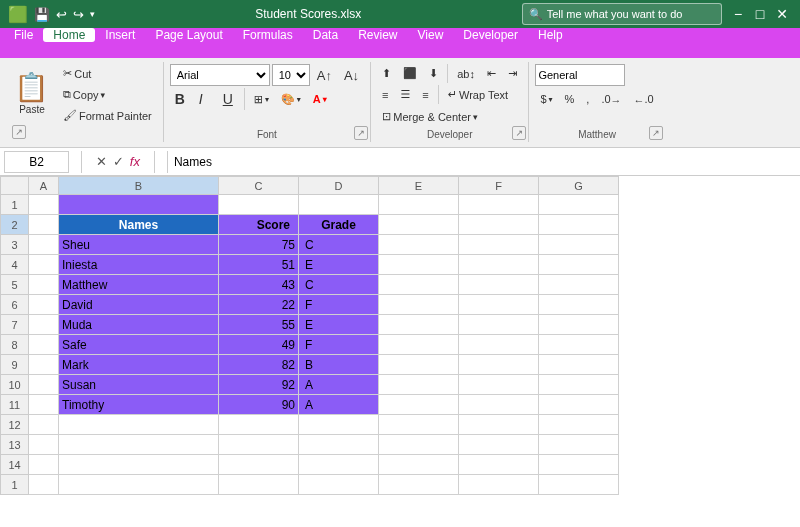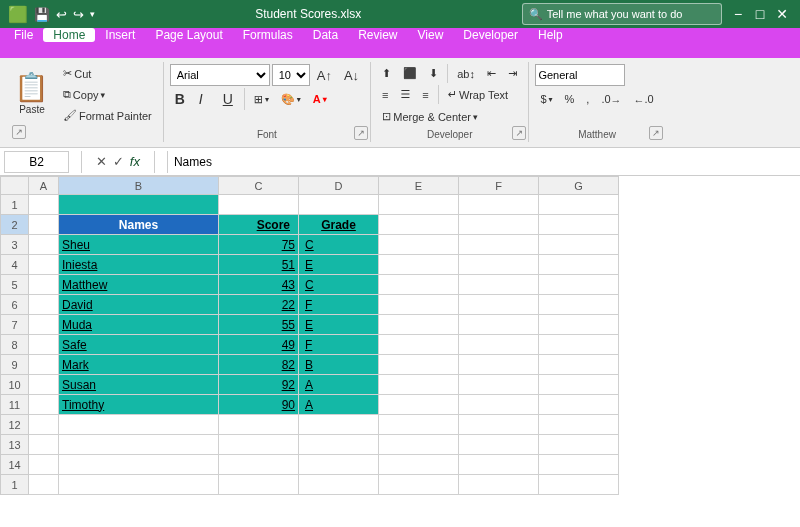--- a/index.html
+++ b/index.html
@@ -182,21 +182,21 @@
       border: 1px solid #d0d0d0;
       height: 20px;
       padding: 0 3px;
       white-space: nowrap;
       overflow: hidden;
       font-size: 12px;
     }
 
     .col-a { width: 30px; }
 
-    .cell-selected { background: #14b8a6; text-decoration: underline; }
+    .cell-selected { background: #8b5cf6; }
     .cell-col-header-selected { background: #c0d8f0; }
     .cell-row-header-selected { background: #c0d8f0; }
 
     .names-cell {
       background: #1f6abf;
       color: #fff;
       font-weight: bold;
       text-align: center;
       border: 2px solid #555;
     }
@@ -390,21 +390,21 @@
   </div>
 
 </div>
 
 <div class="formula-bar">
   <input type="text" class="cell-ref" value="B2" style="">
   <div class="formula-divider"></div>
   <div class="formula-bar-icons">
     <button class="fb-icon-btn">✕</button>
     <button class="fb-icon-btn">✓</button>
-    <button class="fb-icon-btn" style="font-style:italic; color:#14532d;">fx</button>
+    <button class="fb-icon-btn" style="font-style:italic; color:#be185d;">fx</button>
   </div>
   <div class="formula-divider"></div>
   <input type="text" class="formula-input" value="Names" style="">
 </div>
 
 <div class="spreadsheet-container">
   <table class="sheet">
     <colgroup>
       <col class="col-a" style="width:28px;">
       <col style="width:30px;">

